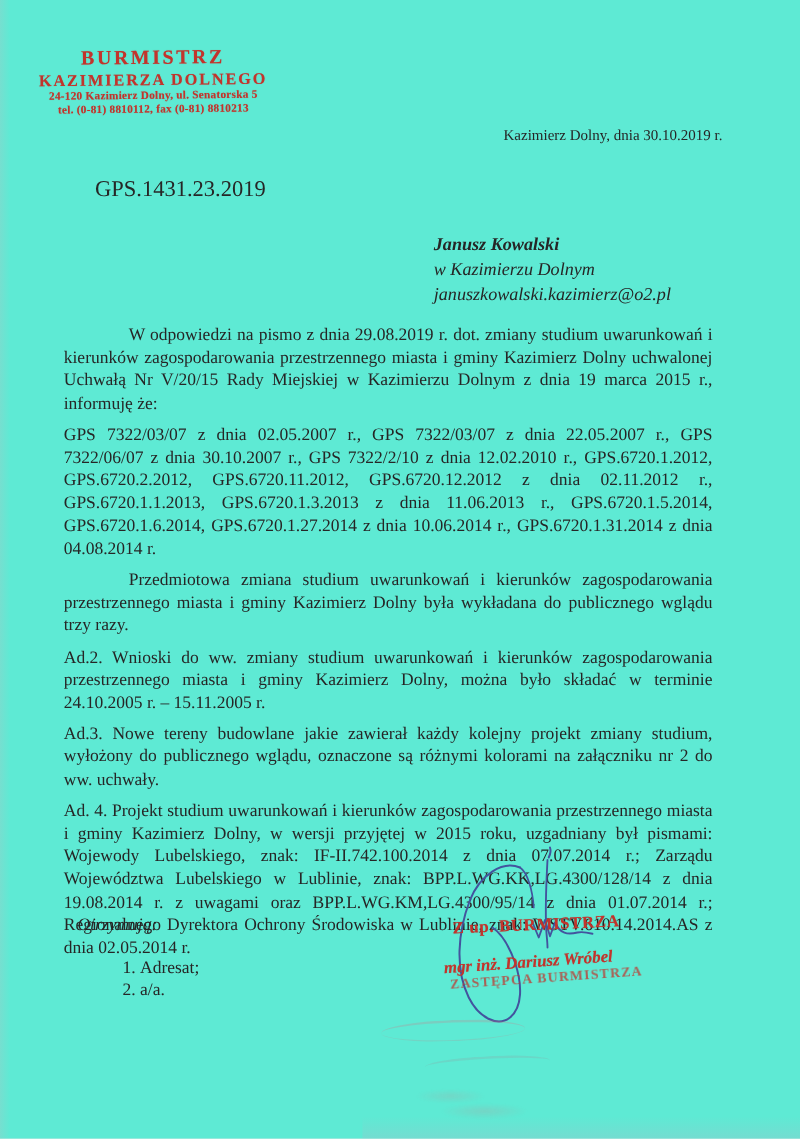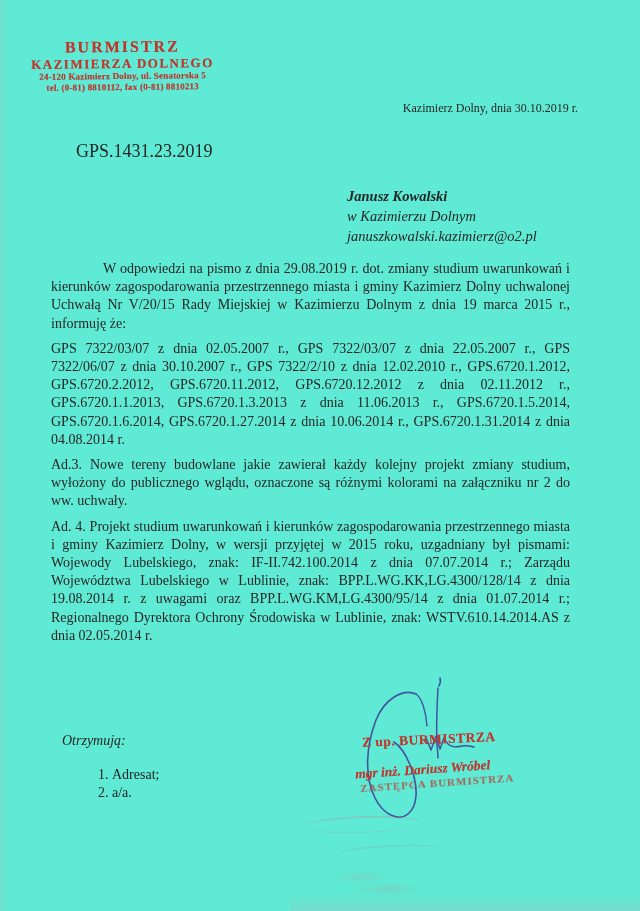--- a/index.html
+++ b/index.html
@@ -160,20 +160,22 @@
 
   <div class="addressee">
     <div class="addr-name">Janusz Kowalski</div>
     <div>w Kazimierzu Dolnym</div>
     <div>januszkowalski.kazimierz@o2.pl</div>
   </div>
 
   <div class="letter-body">
     <p class="indent">W odpowiedzi na pismo z dnia 29.08.2019 r. dot. zmiany studium uwarunkowań i kierunków zagospodarowania przestrzennego miasta i gminy Kazimierz Dolny uchwalonej Uchwałą Nr V/20/15 Rady Miejskiej w Kazimierzu Dolnym z dnia 19 marca 2015 r., informuję że:</p>
     <p>GPS 7322/03/07 z dnia 02.05.2007 r., GPS 7322/03/07 z dnia 22.05.2007 r., GPS 7322/06/07 z dnia 30.10.2007 r., GPS 7322/2/10 z dnia 12.02.2010 r., GPS.6720.1.2012, GPS.6720.2.2012, GPS.6720.11.2012, GPS.6720.12.2012 z dnia 02.11.2012 r., GPS.6720.1.1.2013, GPS.6720.1.3.2013 z dnia 11.06.2013 r., GPS.6720.1.5.2014, GPS.6720.1.6.2014, GPS.6720.1.27.2014 z dnia 10.06.2014 r., GPS.6720.1.31.2014 z dnia 04.08.2014 r.</p>
+    <p class="indent">Przedmiotowa zmiana studium uwarunkowań i kierunków zagospodarowania przestrzennego miasta i gminy Kazimierz Dolny była wykładana do publicznego wglądu trzy razy.</p>
+    <p>Ad.2. Wnioski do ww. zmiany studium uwarunkowań i kierunków zagospodarowania przestrzennego miasta i gminy Kazimierz Dolny, można było składać w terminie 24.10.2005 r. – 15.11.2005 r.</p>
     <p>Ad.3. Nowe tereny budowlane jakie zawierał każdy kolejny projekt zmiany studium, wyłożony do publicznego wglądu, oznaczone są różnymi kolorami na załączniku nr 2 do ww. uchwały.</p>
     <p>Ad. 4. Projekt studium uwarunkowań i kierunków zagospodarowania przestrzennego miasta i gminy Kazimierz Dolny, w wersji przyjętej w 2015 roku, uzgadniany był pismami: Wojewody Lubelskiego, znak: IF-II.742.100.2014 z dnia 07.07.2014 r.; Zarządu Województwa Lubelskiego w Lublinie, znak: BPP.L.WG.KK,LG.4300/128/14 z dnia 19.08.2014 r. z uwagami oraz BPP.L.WG.KM,LG.4300/95/14 z dnia 01.07.2014 r.; Regionalnego Dyrektora Ochrony Środowiska w Lublinie, znak: WSTV.610.14.2014.AS z dnia 02.05.2014 r.</p>
   </div>
 
   <div class="signature-block">
     <svg class="signature-scribble" width="190" height="175" viewBox="0 0 190 175" fill="none">
 
       <path d="M 90,6 C 91,9 90,12 89,14" stroke="#43549e" stroke-width="1.6" stroke-linecap="round"></path>
 
       <path d="M 88,16 C 87,35 86,52 87,72 C 87.4,78 88,82 88,86" stroke="#43549e" stroke-width="1.5" stroke-linecap="round"></path>

